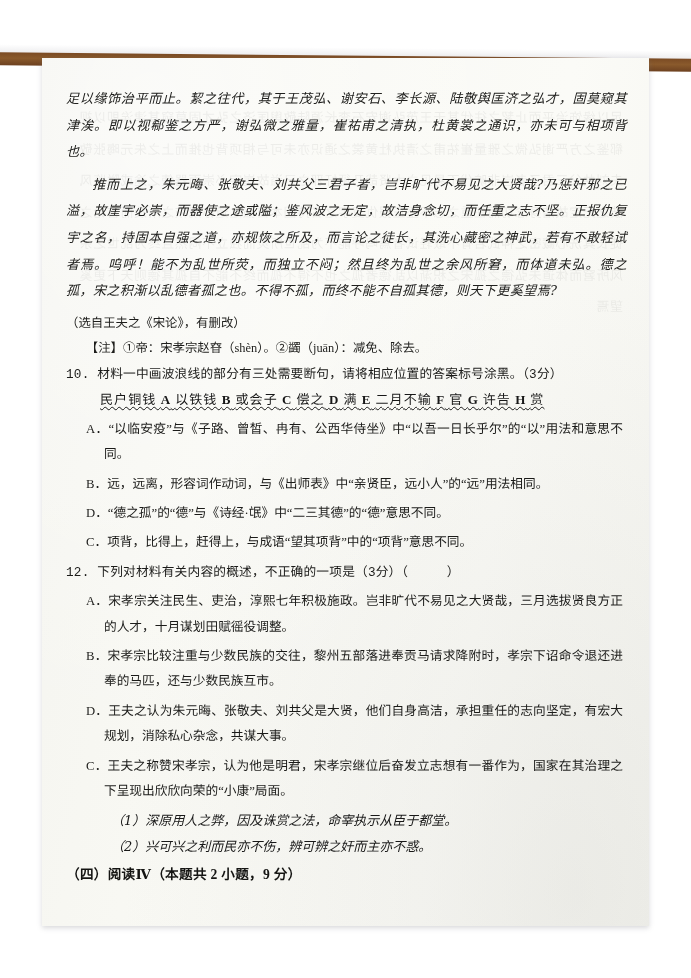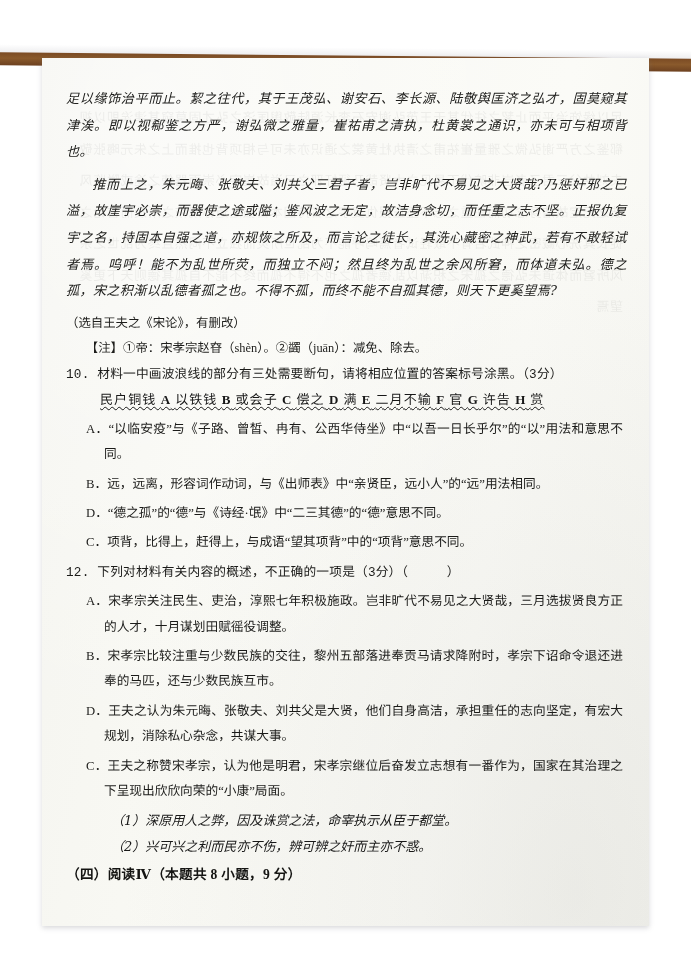--- a/index.html
+++ b/index.html
@@ -257,17 +257,17 @@
         <p class="opt">D．王夫之认为朱元晦、张敬夫、刘共父是大贤，他们自身高洁，承担重任的志向坚定，有宏大规划，消除私心杂念，共谋大事。</p>
         <p class="opt">C．王夫之称赞宋孝宗，认为他是明君，宋孝宗继位后奋发立志想有一番作为，国家在其治理之下呈现出欣欣向荣的“小康”局面。</p>
       </div>
 
       <div>
         <p class="trans">（1）深原用人之弊，因及诛赏之法，命宰执示从臣于都堂。</p>
         <p class="trans">（2）兴可兴之利而民亦不伤，辨可辨之奸而主亦不惑。</p>
       </div>
 
 
-      <p class="section-head">（四）阅读Ⅳ（本题共 8 小题，9 分）</p>
+      <p class="section-head">（四）阅读Ⅳ（本题共 2 小题，9 分）</p>
 
     </div>
   </div>
 </div>
 
 </body></html>

